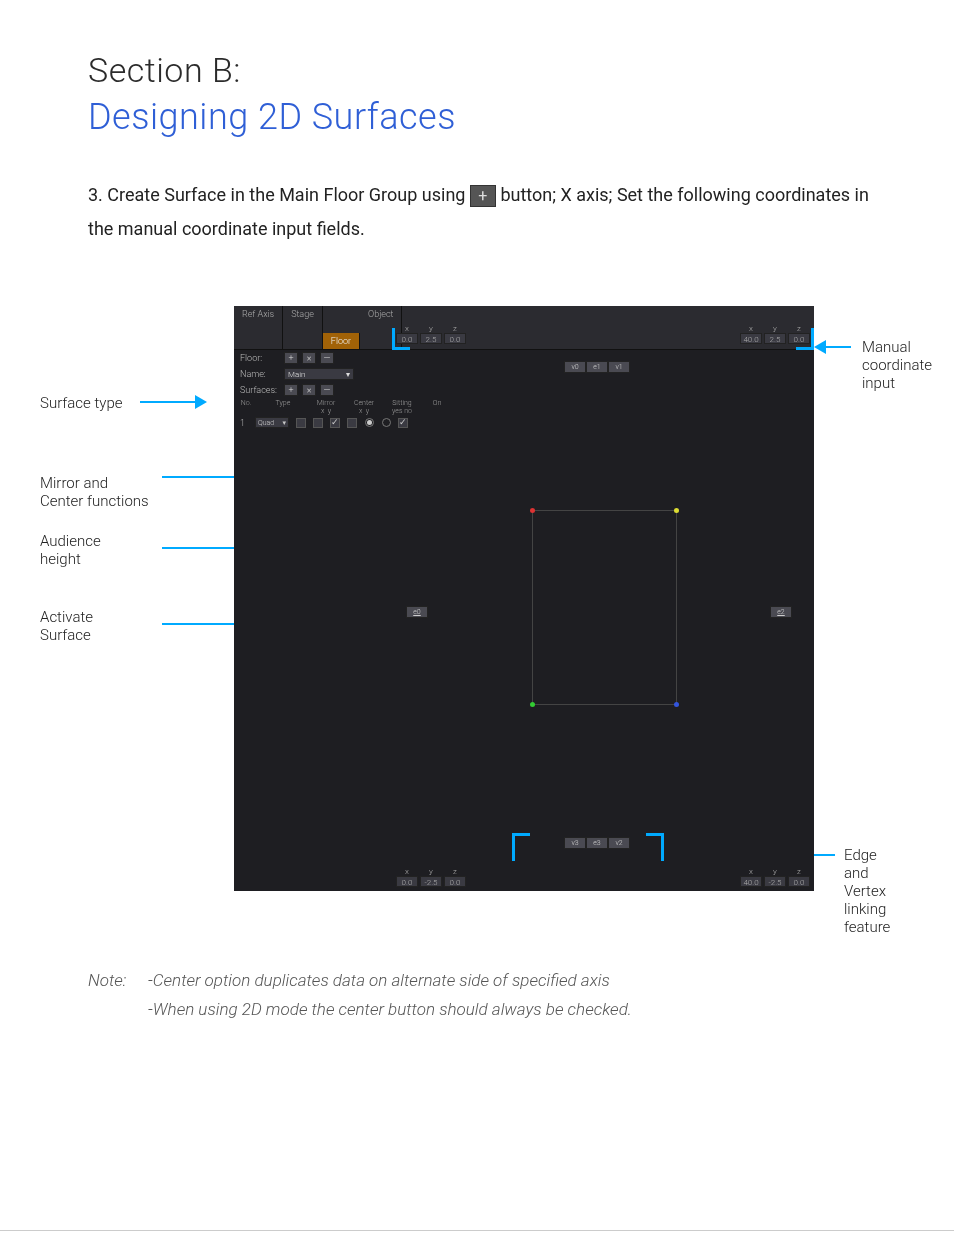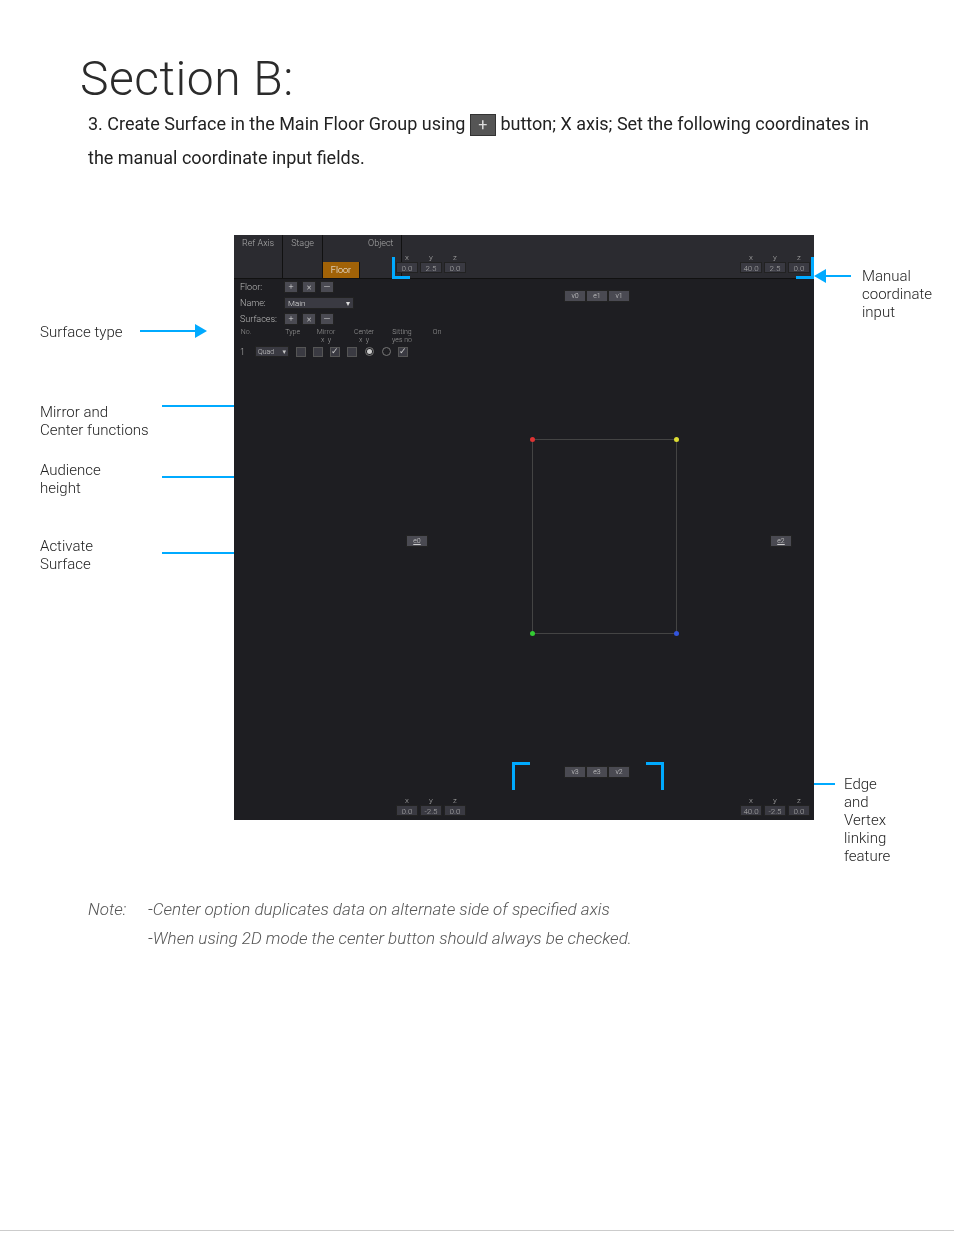--- a/index.html
+++ b/index.html
@@ -10,25 +10,25 @@
     width: 954px;
     margin: 0 auto;
     font-weight: 300;
   }
   .page {
     padding: 50px 50px 0 50px;
     position: relative;
     min-height: 1150px;
   }
   h1.section {
-    font-size: 48px;
+    font-size: 34px;
     font-weight: 300;
     color: #2b2b2b;
     letter-spacing: 0.5px;
-    margin-left: 30px;
+    margin-left: 38px;
   }
   h2.subtitle {
     font-size: 36px;
     font-weight: 300;
     color: #2f5fd6;
     letter-spacing: 0.5px;
     margin-left: 38px;
     margin-top: 6px;
     margin-bottom: 40px;
   }
@@ -82,21 +82,21 @@
   .cfg-row { display:flex; align-items:center; gap:4px; padding:2px 6px; }
   .cfg-label { width:40px; color:#bbb; }
   .mini-btn {
     width:14px;height:12px;background:#4a4a52;border:1px solid #222;color:#ddd;
     display:inline-flex;align-items:center;justify-content:center;font-size:9px;line-height:1;
   }
   .mini-select { width:70px;height:12px;background:#3a3a42;border:1px solid #222;color:#ddd;font-size:8px;padding:0 3px;display:inline-flex;align-items:center;justify-content:space-between}
   .hdr-row { display:flex; padding:1px 6px; color:#999; font-size:7px; gap:14px;}
   .hdr-row span.c { width:18px; text-align:center; }
   .hdr-row span.n { width:12px; text-align:center; }
-  .hdr-row span.t { width:34px; text-align:right; }
+  .hdr-row span.t { width:34px; text-align:center; }
   .hdr-row span.m { width:24px; text-align:center; }
   .data-row { display:flex; padding:1px 6px; align-items:center; gap:3px; }
   .data-row .idx { width:12px;color:#aaa; }
   .data-row .sel { width:34px;height:11px;background:#3a3a42;border:1px solid #222;font-size:7px;display:flex;align-items:center;justify-content:space-between;padding:0 2px;}
   .chk { width:10px;height:10px;background:#3a3a42;border:1px solid #555;display:inline-block;position:relative;}
   .chk.on::after{content:"✓";position:absolute;left:0;top:-2px;font-size:9px;color:#ccc;}
   .rad { width:9px;height:9px;border-radius:50%;border:1px solid #777;display:inline-block;position:relative;}
   .rad.on::after{content:"";position:absolute;left:1px;top:1px;width:5px;height:5px;border-radius:50%;background:#ccc;}
   .data-row .pair { width:18px; display:flex; justify-content:center; gap:2px;}
 
@@ -141,20 +141,21 @@
     justify-content:space-between;
     font-size:14px;
     color:#444;
   }
 </style>
 </head>
 <body>
 
 <div class="page">
   <h1 class="section">Section B:</h1>
+  <h2 class="subtitle">Designing 2D Surfaces</h2>
 
   <p class="step">
     <span>3.</span>
     <span>Create Surface in the Main Floor Group using</span>
     <span class="plus-btn-inline">+</span>
     <span>button; X axis; Set the following coordinates in the manual coordinate input fields.</span>
   </p>
 
   <div class="diagram">
 

